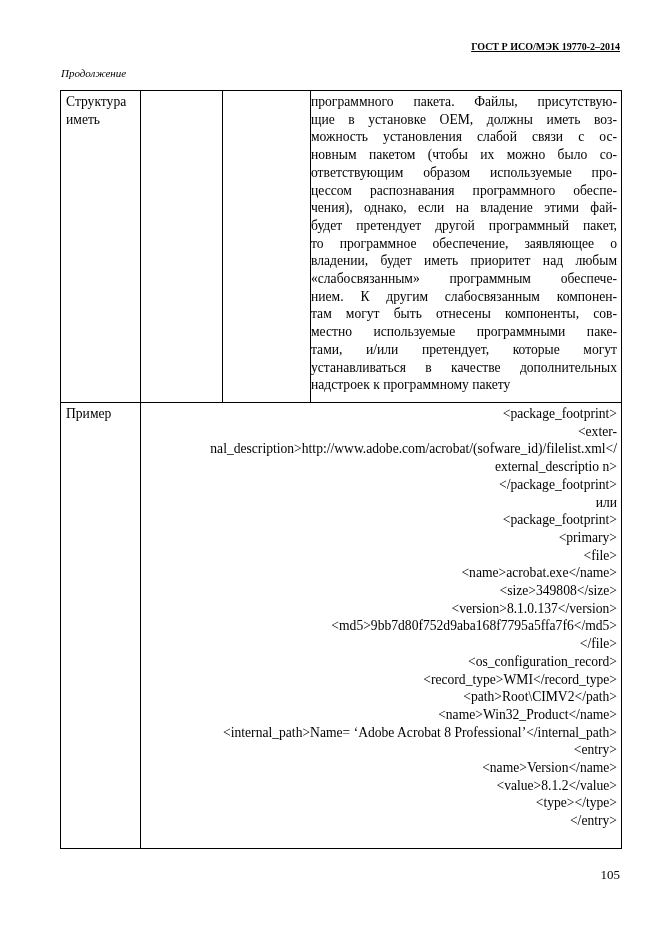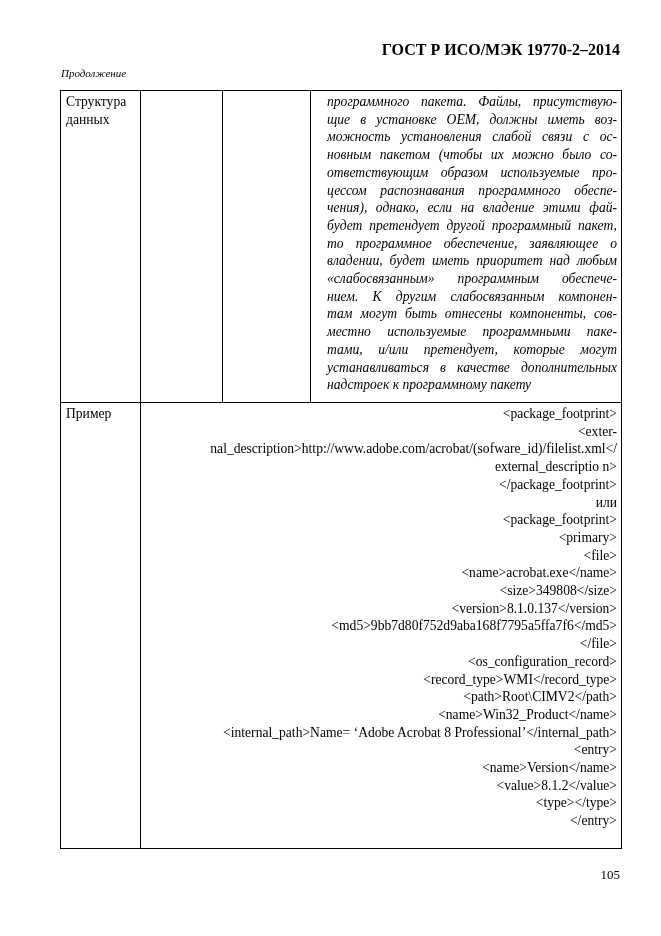--- a/index.html
+++ b/index.html
@@ -13,21 +13,22 @@
     position: relative;
     overflow: hidden;
   }
   .doc-header {
     position: absolute;
     top: 41px;
     left: 0;
     right: 41px;
     text-align: right;
     font-weight: 700;
-    font-size: 16px;
+    font-size: 10px;
+    text-decoration: underline;
   }
   .continuation {
     position: absolute;
     top: 67px;
     left: 61px;
     font-style: italic;
     font-size: 11px;
   }
   table.main {
     position: absolute;
@@ -39,21 +40,21 @@
   }
   td {
     border: 1px solid #000000;
     vertical-align: top;
     font-size: 13.6px;
     line-height: 17.7px;
     padding: 2px 4px 4px 5px;
   }
   tr.r1 td { height: 312px; }
   tr.r2 td { height: 446px; }
-  .desc-lines { padding-left: 16px; padding-right: 4px; font-style: italic; }
+  .desc-lines { padding-left: 0; padding-right: 4px; }
   .desc-lines div { text-align: justify; text-align-last: justify; }
   .desc-lines div:last-child { text-align-last: left; }
   .code-lines div { white-space: pre; text-align: right; }
   .page-number {
     position: absolute;
     top: 867px;
     right: 41px;
     font-size: 13px;
   }
 </style>
@@ -68,21 +69,21 @@
 
   <table class="main">
     <colgroup>
       <col style="width:80px">
       <col style="width:82px">
       <col style="width:88px">
       <col style="width:311px">
     </colgroup>
     <tbody>
         <tr class="r1">
-      <td>Структура данных</td>
+      <td>Структура иметь</td>
       <td></td>
       <td></td>
       <td class="desc-lines">
             <div>программного пакета. Файлы, присутствую-</div>
             <div>щие в установке OEM, должны иметь воз-</div>
             <div>можность установления слабой связи с ос-</div>
             <div>новным пакетом (чтобы их можно было со-</div>
             <div>ответствующим образом используемые про-</div>
             <div>цессом распознавания программного обеспе-</div>
             <div>чения), однако, если на владение этими фай-</div>

